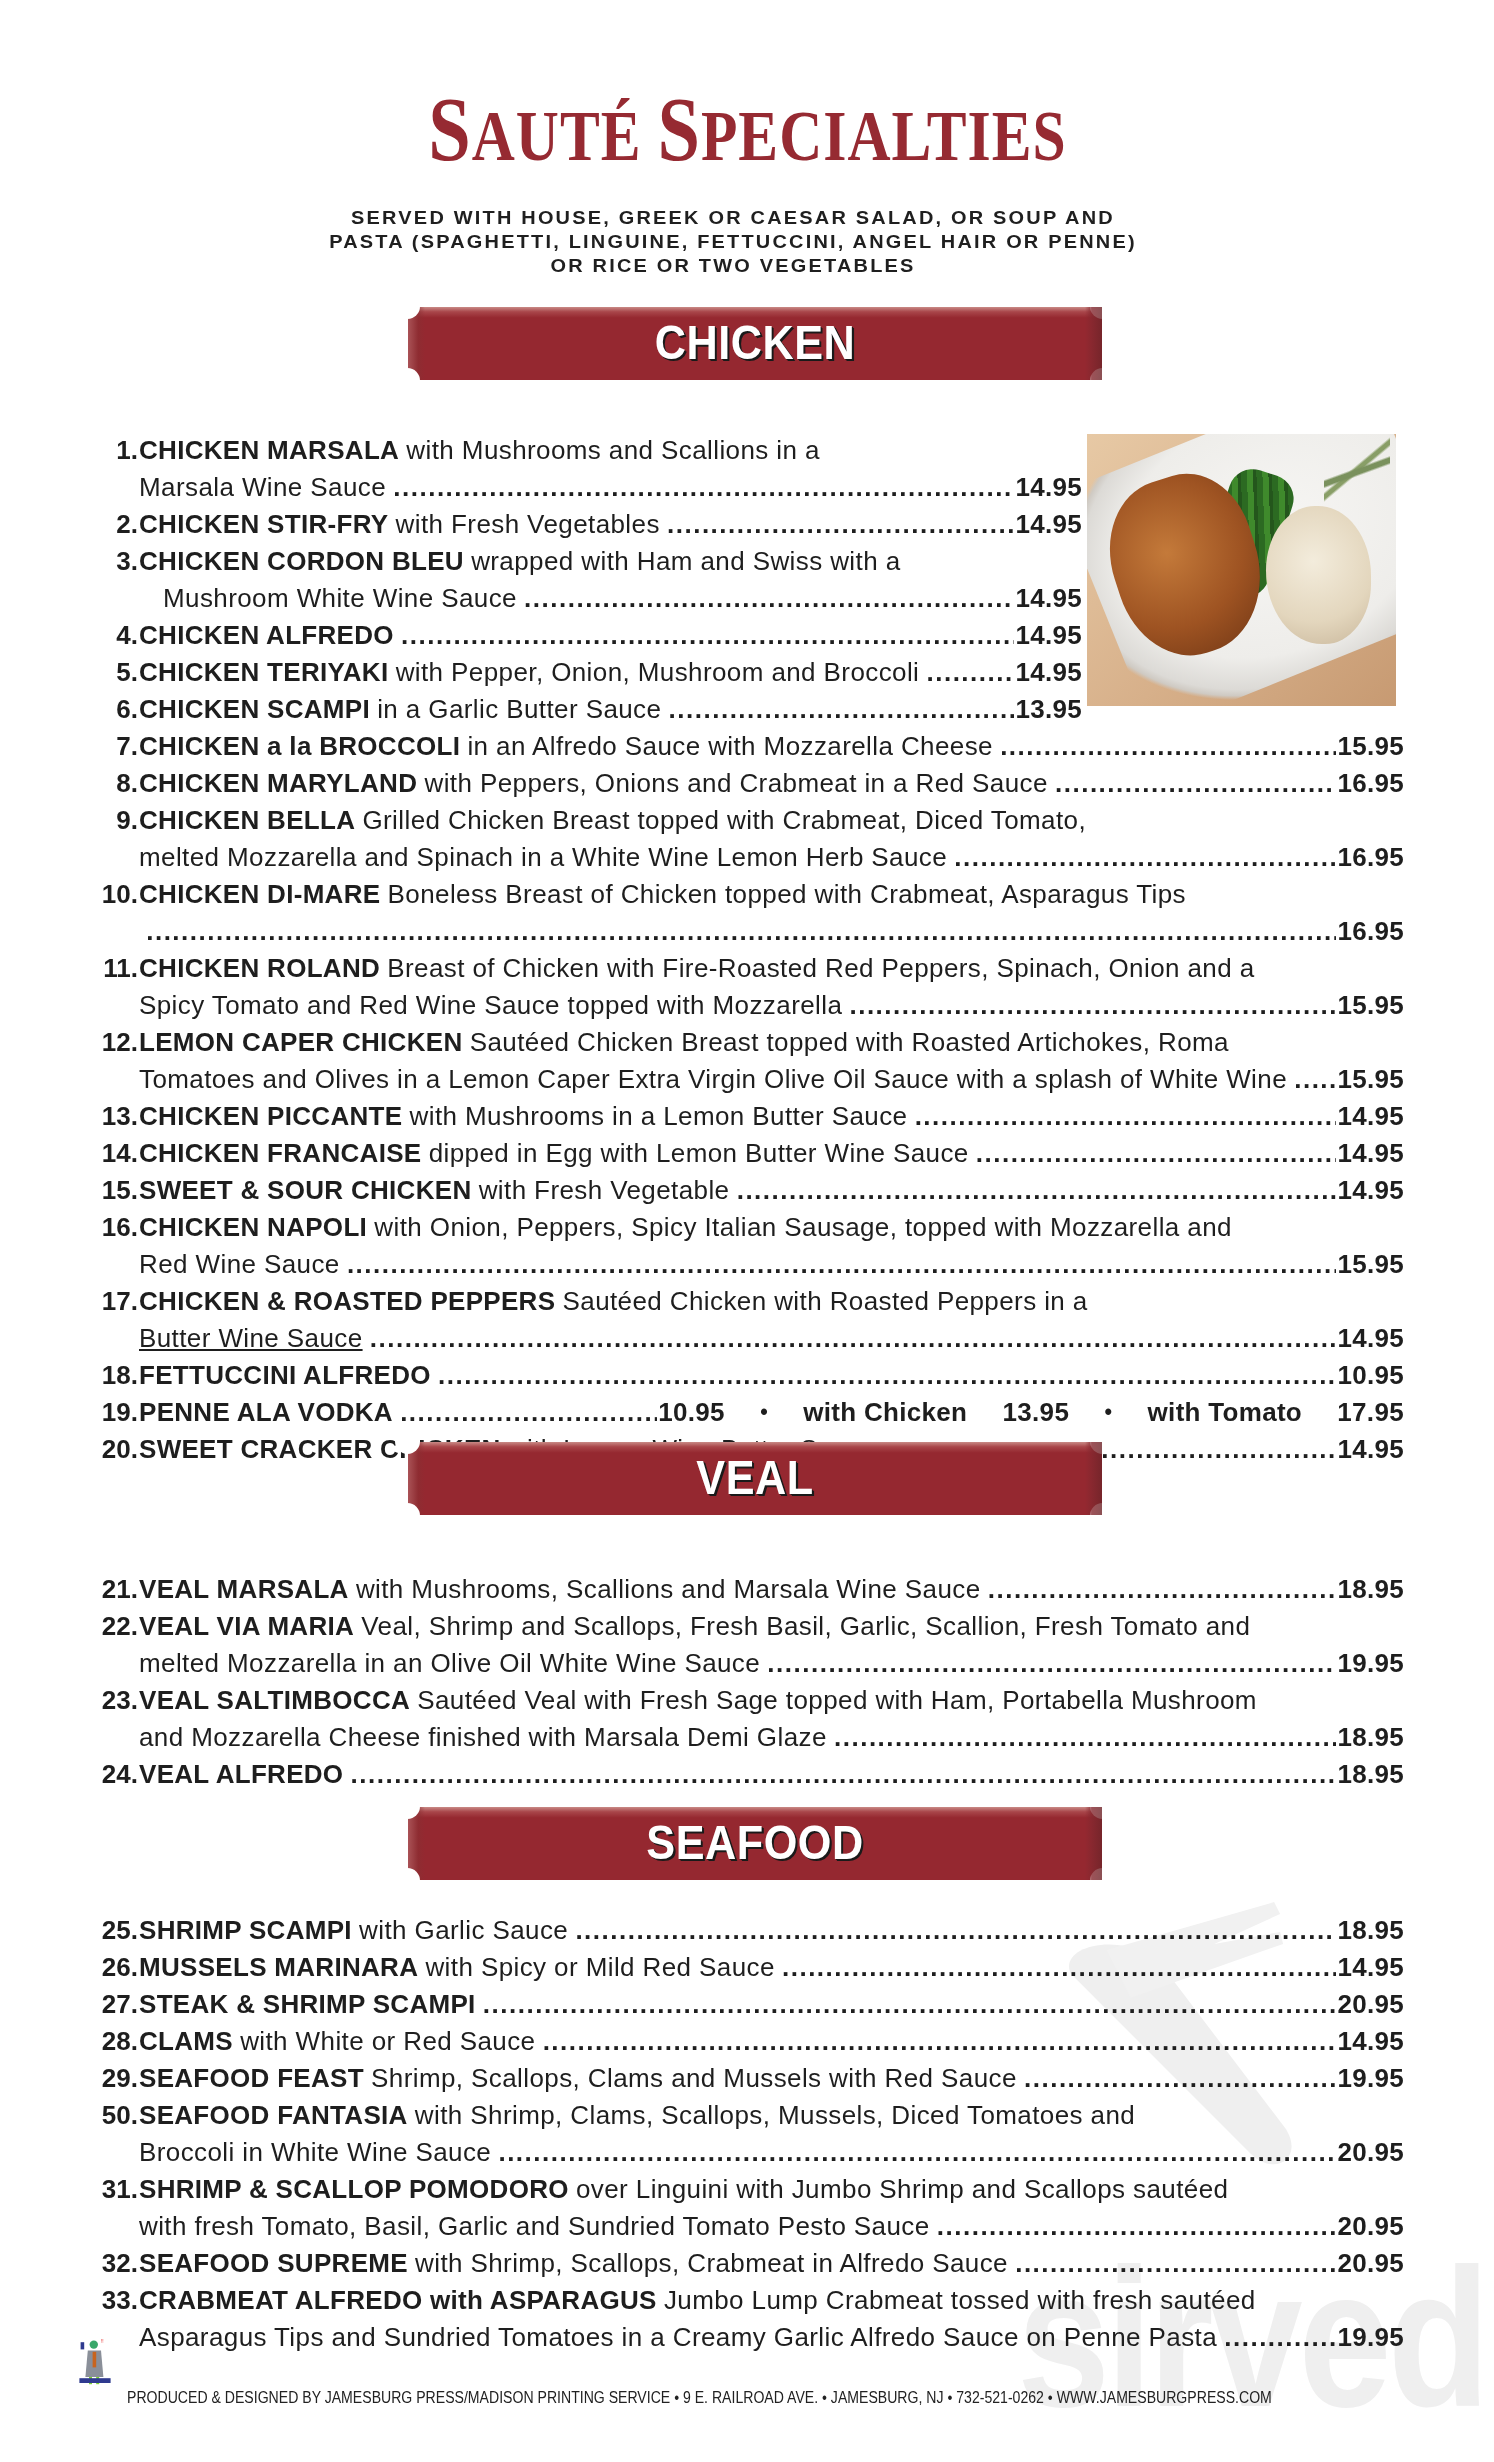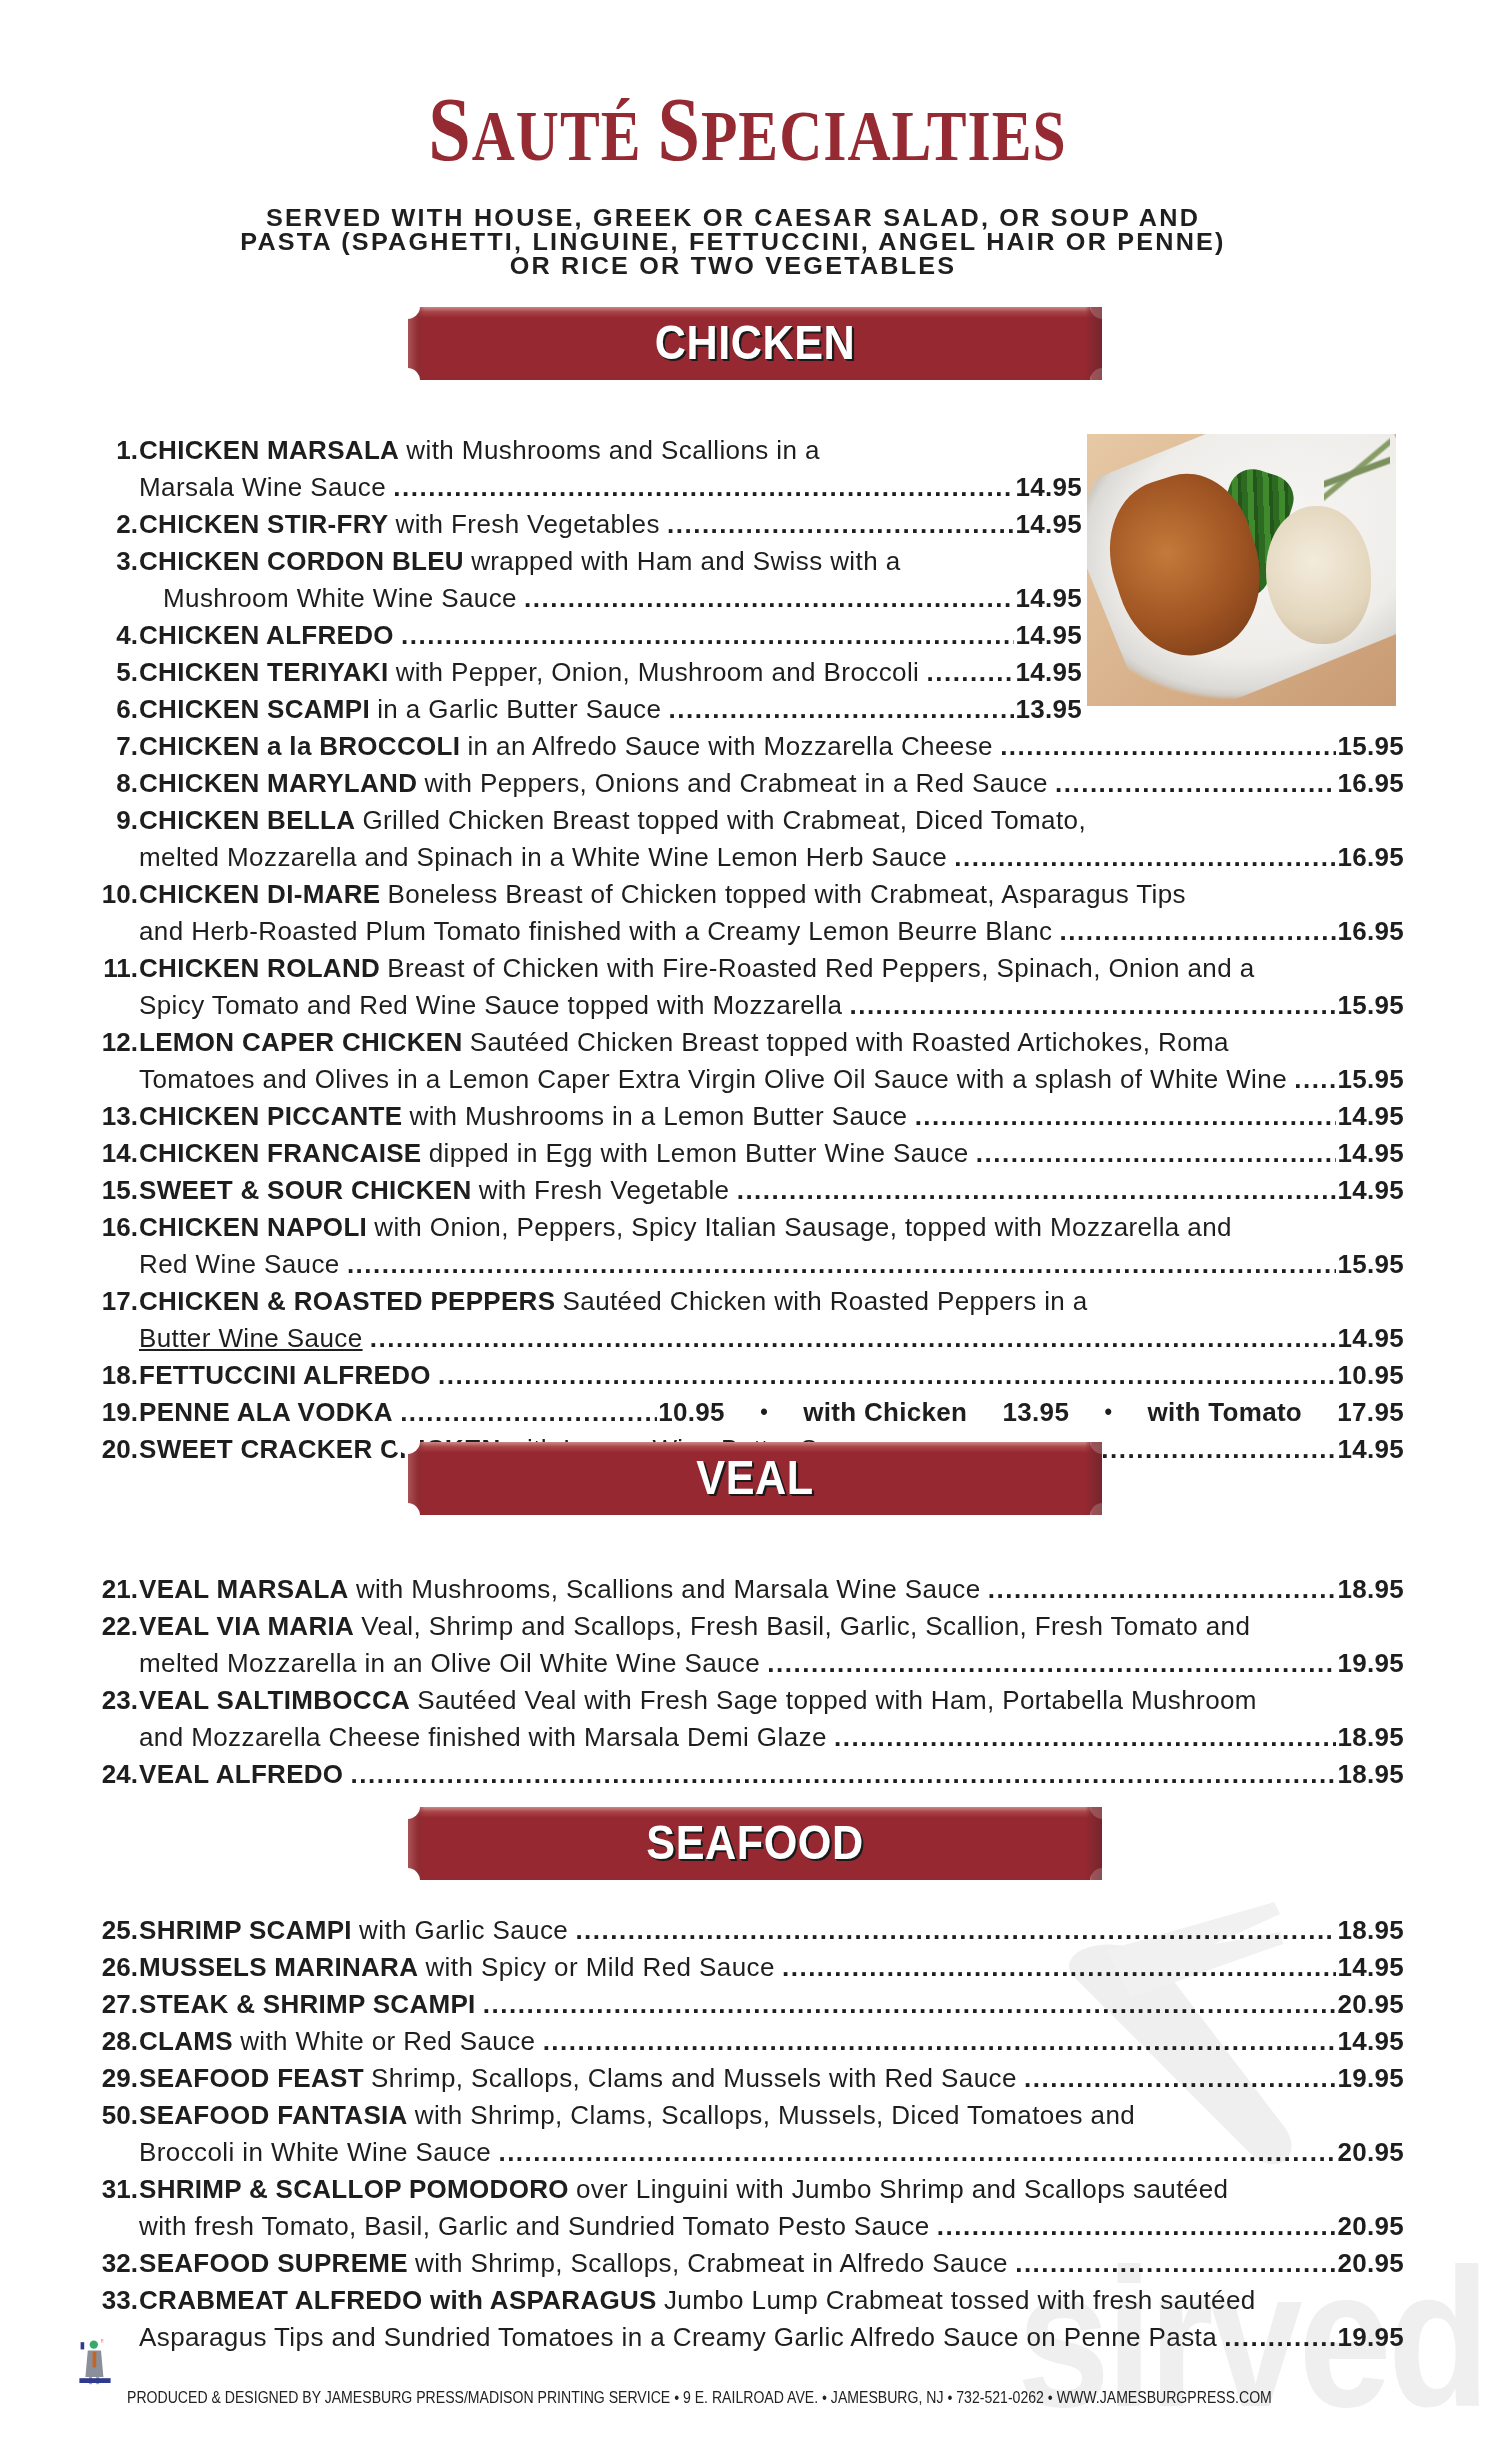--- a/index.html
+++ b/index.html
@@ -9,21 +9,21 @@
   .title {
     position: absolute; top: 88px; left: 0; width: 1495px; text-align: center;
     font-family: "Liberation Serif", serif; font-weight: bold; color: #962a32;
     font-size: 71px; letter-spacing: 1.2px; line-height: 84px;
     transform: scaleX(0.84);
   }
   .title .big { font-size: 91px; }
 
   .subtitle {
     position: absolute; top: 206px; left: 0; width: 1466px; text-align: center;
-    font-family: "Liberation Sans", sans-serif; font-weight: bold; font-size: 24px;
+    font-family: "Liberation Sans", sans-serif; font-weight: bold; font-size: 19px;
     line-height: 24px; letter-spacing: 2.1px; color: #1f1f1f; text-transform: uppercase;
   }
   .subtitle div { transform: scaleX(1.05); }
 
   .banner {
     position: absolute; left: 408px; width: 694px; height: 73px;
     background: linear-gradient(to bottom, #c98a86 0px, #a9464a 4.8px, #952830 10.8px, #952830 100%);
   }
   .banner::before, .banner::after {
     content: ""; position: absolute; top: 0; bottom: 0; width: 16.7px;
@@ -270,23 +270,20 @@
     <div class="item">
       <div class="line">
         <span class="num">10.</span>
         <span class="text">
           <span class="name">CHICKEN DI-MARE</span>
           <span class="desc">Boneless Breast of Chicken topped with Crabmeat, Asparagus Tips</span>
         </span>
       </div>
       <div class="line">
         <div class="fill-row">
-          <span class="t">
-            <span class="desc" style="margin-left: 0px;">and Herb-Roasted Plum Tomato finished with a Creamy Lemon Beurre Blanc</span>
-          </span>
           <span class="dots">................................................................................................................................................................................................................................................................</span>
           <span class="price">16.95</span>
         </div>
       </div>
     </div>
     <div class="item">
       <div class="line">
         <span class="num">11.</span>
         <span class="text">
           <span class="name">CHICKEN ROLAND</span>

